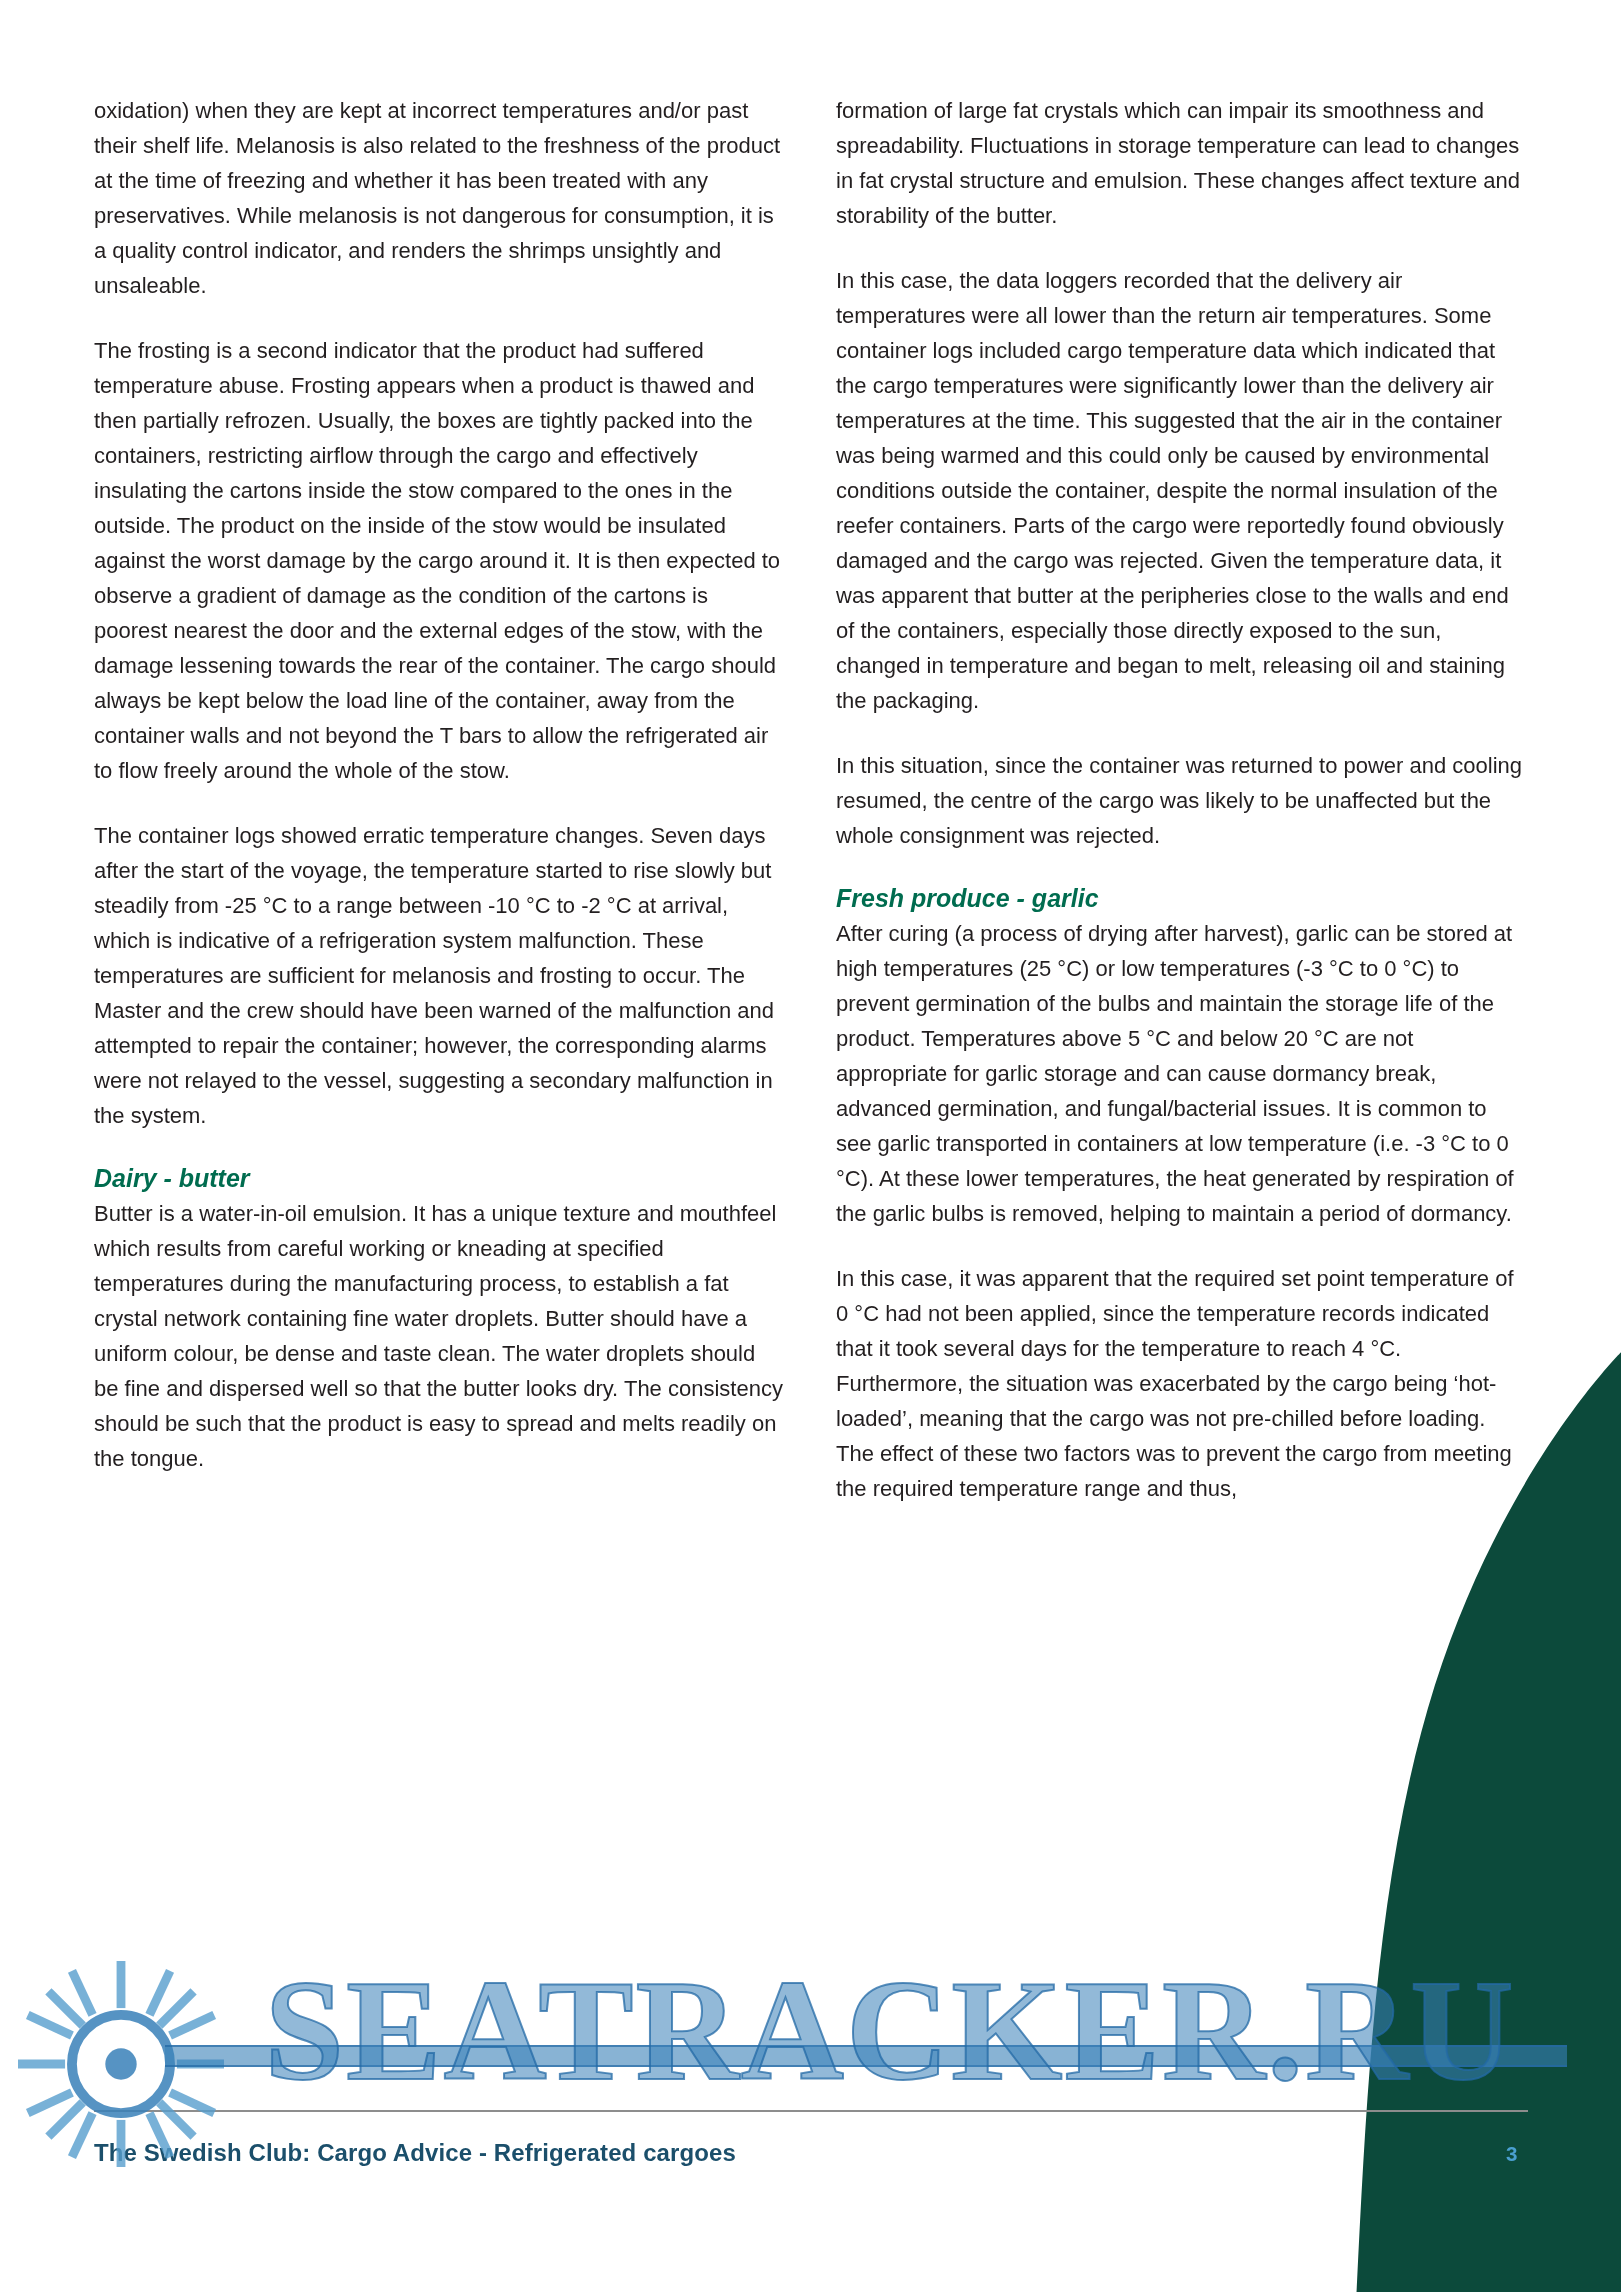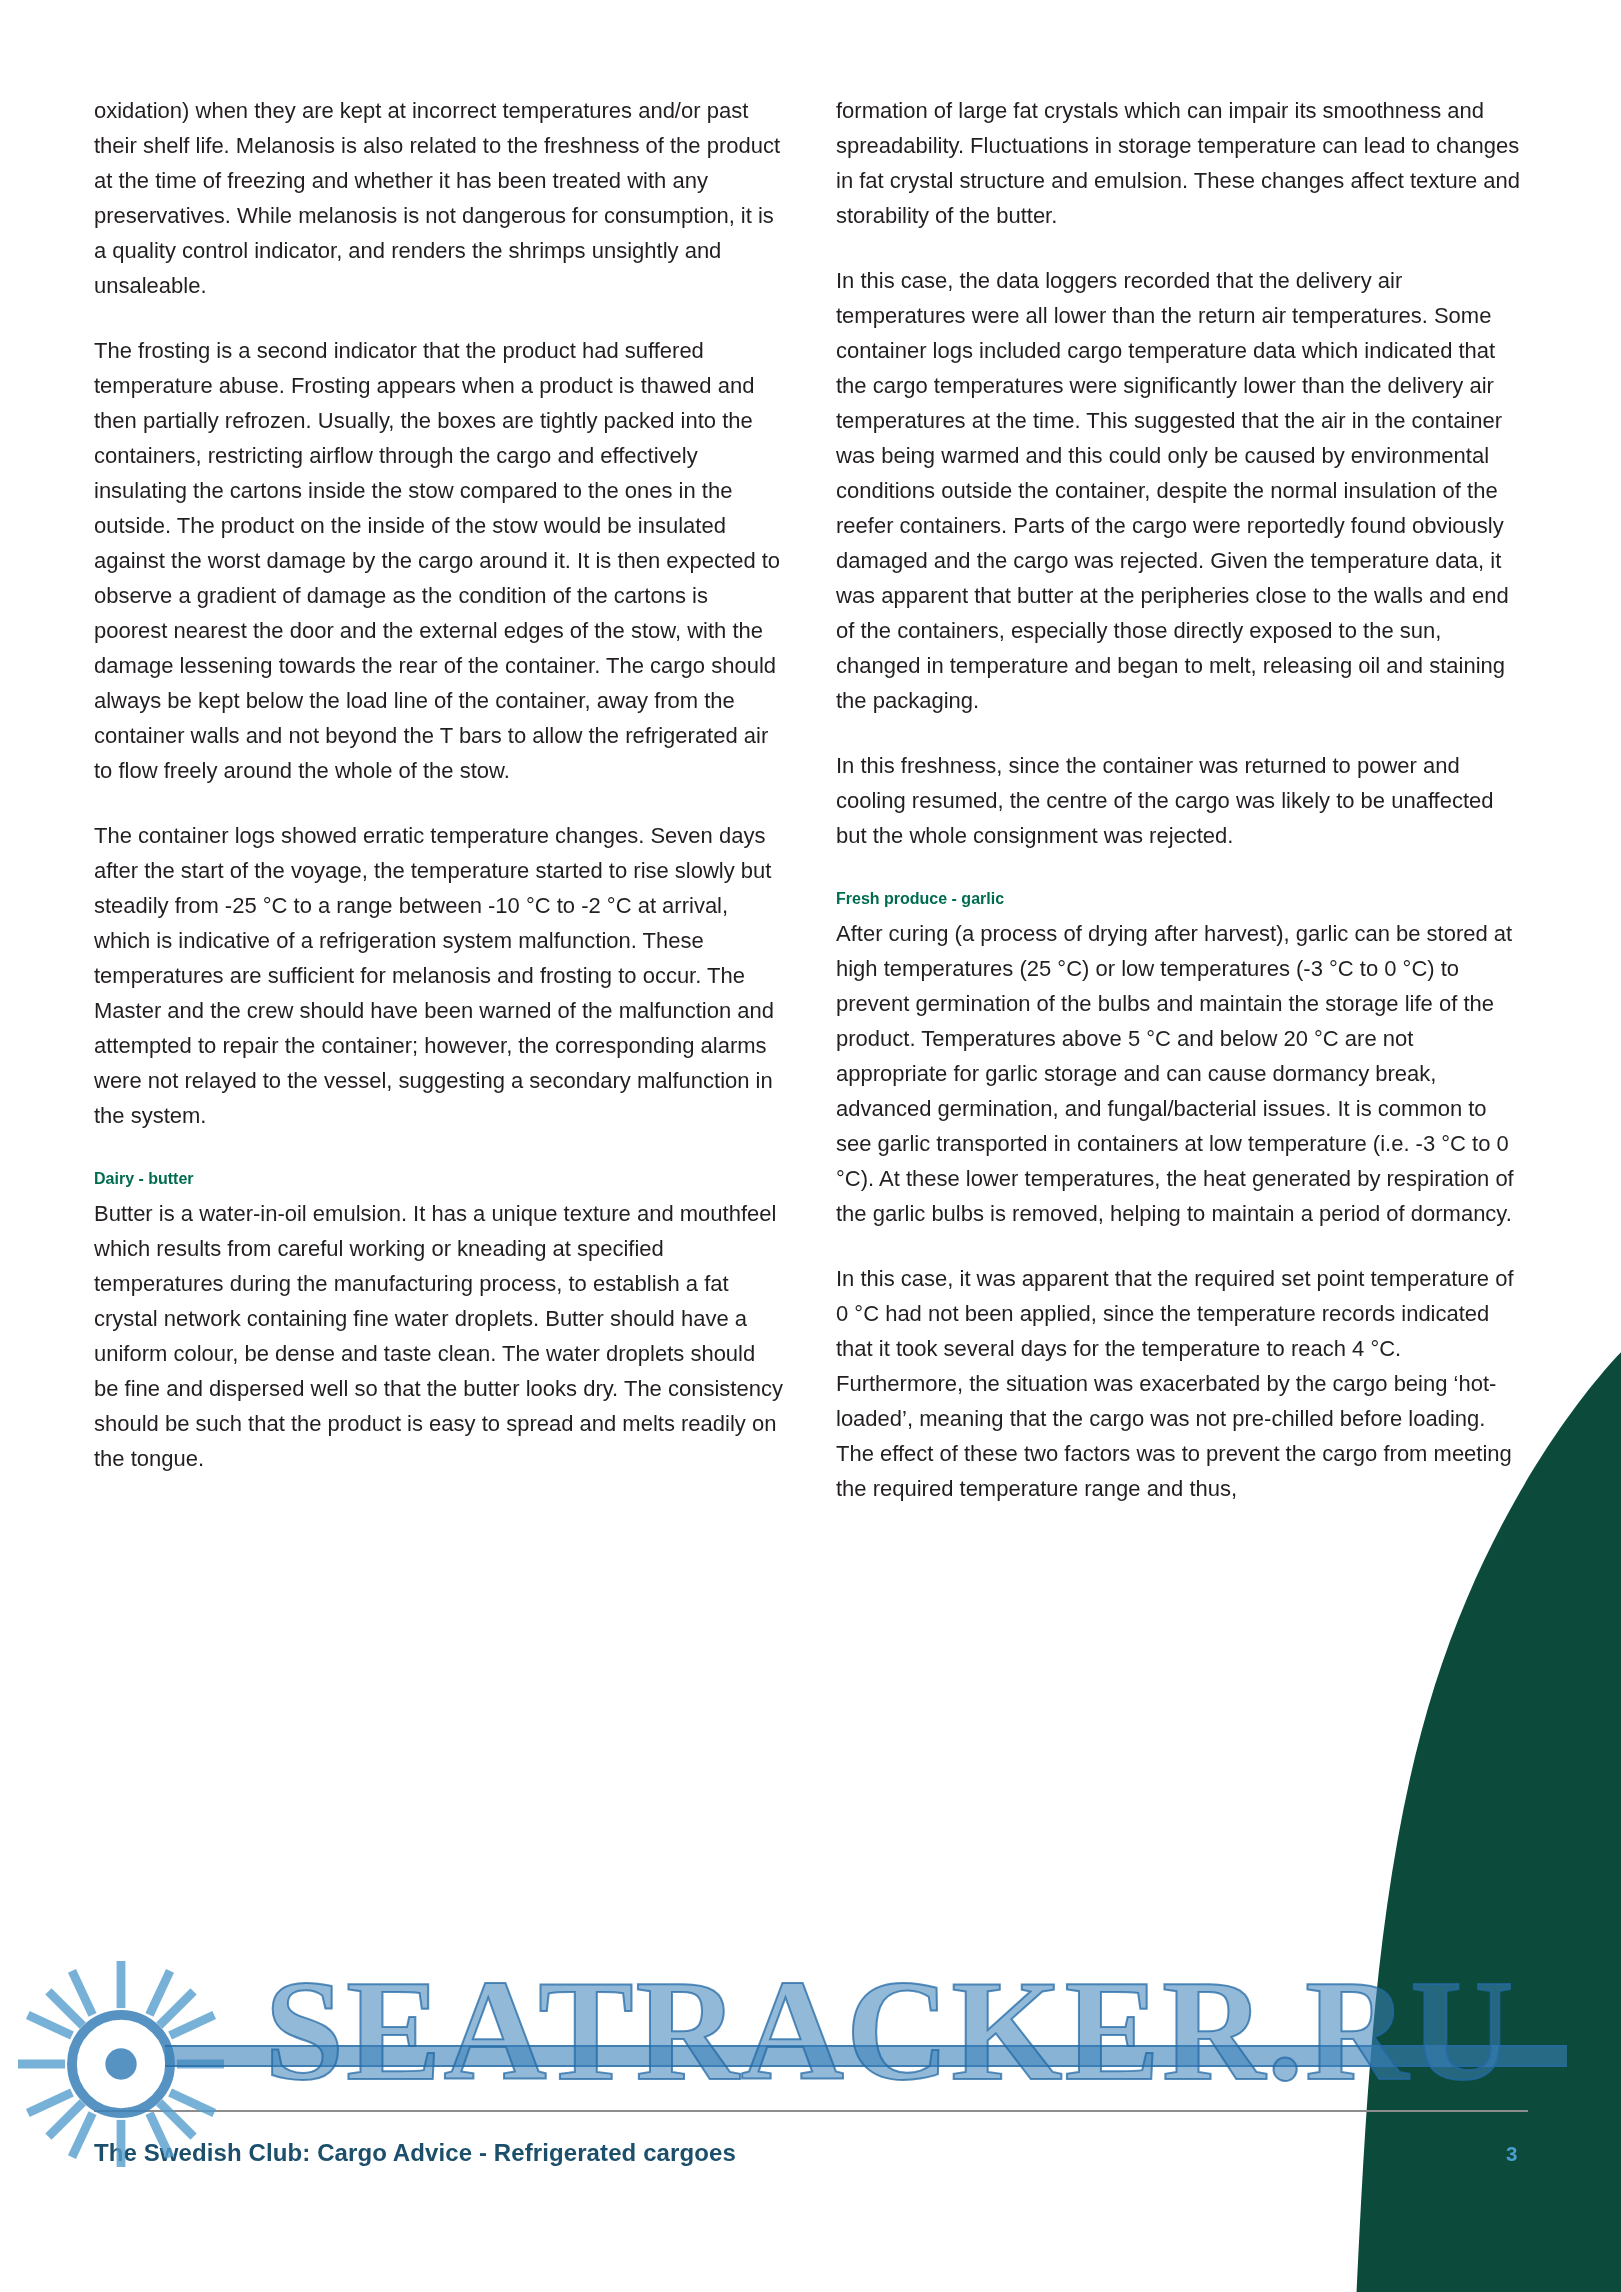--- a/index.html
+++ b/index.html
@@ -36,22 +36,23 @@
     font-size: 22px;
     line-height: 35px;
     color: #231f20;
     text-align: left;
   }
   p.last {
     margin-bottom: 0;
   }
   h3.section-head {
     margin: 11.8px 0 2px 0;
-    font-size: 16px;
+    font-size: 25px;
     line-height: 31px;
+    font-style: italic;
     font-weight: bold;
     color: #006c4f;
     font-family: "Liberation Sans", sans-serif;
   }
   p.lead {
     font-weight: bold;
     font-size: 22px;
     line-height: 32px;
     letter-spacing: -0.2px;
     margin-bottom: 30px;
@@ -145,21 +146,21 @@
       <p>oxidation) when they are kept at incorrect temperatures and/or past their shelf life. Melanosis is also related to the freshness of the product at the time of freezing and whether it has been treated with any preservatives. While melanosis is not dangerous for consumption, it is a quality control indicator, and renders the shrimps unsightly and unsaleable.</p>
       <p>The frosting is a second indicator that the product had suffered temperature abuse. Frosting appears when a product is thawed and then partially refrozen. Usually, the boxes are tightly packed into the containers, restricting airflow through the cargo and effectively insulating the cartons inside the stow compared to the ones in the outside. The product on the inside of the stow would be insulated against the worst damage by the cargo around it. It is then expected to observe a gradient of damage as the condition of the cartons is poorest nearest the door and the external edges of the stow, with the damage lessening towards the rear of the container. The cargo should always be kept below the load line of the container, away from the container walls and not beyond the T bars to allow the refrigerated air to flow freely around the whole of the stow.</p>
       <p>The container logs showed erratic temperature changes. Seven days after the start of the voyage, the temperature started to rise slowly but steadily from -25 °C to a range between -10 °C to -2 °C at arrival, which is indicative of a refrigeration system malfunction. These temperatures are sufficient for melanosis and frosting to occur. The Master and the crew should have been warned of the malfunction and attempted to repair the container; however, the corresponding alarms were not relayed to the vessel, suggesting a secondary malfunction in the system.</p>
       <h3 class="section-head">Dairy - butter</h3>
       <p>Butter is a water-in-oil emulsion. It has a unique texture and mouthfeel which results from careful working or kneading at specified temperatures during the manufacturing process, to establish a fat crystal network containing fine water droplets. Butter should have a uniform colour, be dense and taste clean. The water droplets should be fine and dispersed well so that the butter looks dry. The consistency should be such that the product is easy to spread and melts readily on the tongue.</p>
     </div>
 
     <div class="col">
       <p>formation of large fat crystals which can impair its smoothness and spreadability. Fluctuations in storage temperature can lead to changes in fat crystal structure and emulsion. These changes affect texture and storability of the butter.</p>
       <p>In this case, the data loggers recorded that the delivery air temperatures were all lower than the return air temperatures. Some container logs included cargo temperature data which indicated that the cargo temperatures were significantly lower than the delivery air temperatures at the time. This suggested that the air in the container was being warmed and this could only be caused by environmental conditions outside the container, despite the normal insulation of the reefer containers. Parts of the cargo were reportedly found obviously damaged and the cargo was rejected. Given the temperature data, it was apparent that butter at the peripheries close to the walls and end of the containers, especially those directly exposed to the sun, changed in temperature and began to melt, releasing oil and staining the packaging.</p>
-      <p>In this freshness, since the container was returned to power and cooling resumed, the centre of the cargo was likely to be unaffected but the whole consignment was rejected.</p>
+      <p>In this situation, since the container was returned to power and cooling resumed, the centre of the cargo was likely to be unaffected but the whole consignment was rejected.</p>
       <h3 class="section-head">Fresh produce - garlic</h3>
       <p>After curing (a process of drying after harvest), garlic can be stored at high temperatures (25 °C) or low temperatures (-3 °C to 0 °C) to prevent germination of the bulbs and maintain the storage life of the product. Temperatures above 5 °C and below 20 °C are not appropriate for garlic storage and can cause dormancy break, advanced germination, and fungal/bacterial issues. It is common to see garlic transported in containers at low temperature (i.e. -3 °C to 0 °C). At these lower temperatures, the heat generated by respiration of the garlic bulbs is removed, helping to maintain a period of dormancy.</p>
       <p class="last">In this case, it was apparent that the required set point temperature of 0 °C had not been applied, since the temperature records indicated that it took several days for the temperature to reach 4 °C. Furthermore, the situation was exacerbated by the cargo being ‘hot-loaded’, meaning that the cargo was not pre-chilled before loading. The effect of these two factors was to prevent the cargo from meeting the required temperature range and thus,</p>
     </div>
 
   </div>
 
   <div class="swoosh">
     <svg width="627" height="941" viewBox="0 0 640 960" xmlns="http://www.w3.org/2000/svg">
       <path d="M640 0 C 640 0, 520 120, 450 340 C 390 530, 380 760, 370 960 L 640 960 Z" fill="#0c4a3b"></path>

